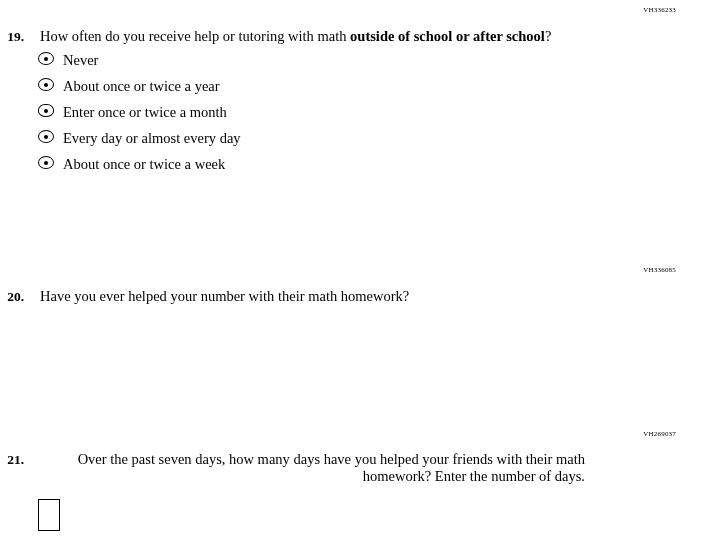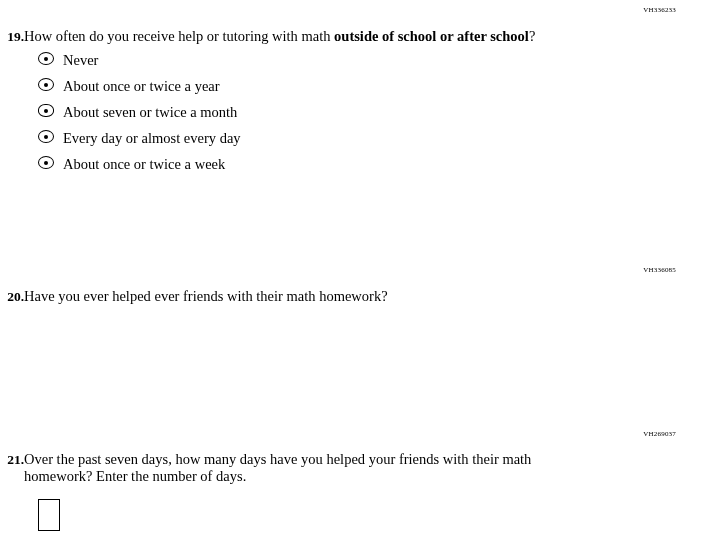--- a/index.html
+++ b/index.html
@@ -41,24 +41,25 @@
   .q-num {
     width: 24px;
     text-align: right;
     font-size: 13.5px;
     font-weight: bold;
     font-family: "Liberation Serif", serif;
     padding-top: 1px;
     flex: 0 0 auto;
   }
   .q-text {
-    margin-left: 0;
+    margin-left: 16px;
     font-size: 14.5px;
     line-height: 17px;
     max-width: 545px;
+    text-align: right;
   }
   .q-text .bold {
     font-weight: bold;
   }
   .options {
     margin-top: 7px;
     margin-left: 38px;
   }
   .option {
     display: flex;
@@ -117,39 +118,39 @@
       <div class="option">
         <span class="bubble"></span>
         <span class="opt-label">Never</span>
       </div>
       <div class="option">
         <span class="bubble"></span>
         <span class="opt-label">About once or twice a year</span>
       </div>
       <div class="option">
         <span class="bubble flat"></span>
-        <span class="opt-label">About seven or twice a month</span>
+        <span class="opt-label">Enter once or twice a month</span>
       </div>
       <div class="option">
         <span class="bubble"></span>
         <span class="opt-label">Every day or almost every day</span>
       </div>
       <div class="option">
         <span class="bubble"></span>
         <span class="opt-label">About once or twice a week</span>
       </div>
     </div>
   </div>
 
   <div class="item-code" style="top: 266px;">VH336085</div>
 
   <div class="question-block" style="top: 288px;">
     <div class="q-row">
       <div class="q-num">20.</div>
-      <div class="q-text"><span>Have you ever helped ever friends with their math homework?</span></div>
+      <div class="q-text"><span>Have you ever helped your number with their math homework?</span></div>
     </div>
   </div>
 
   <div class="item-code" style="top: 430px;">VH269037</div>
 
   <div class="question-block" style="top: 451px;">
     <div class="q-row">
       <div class="q-num">21.</div>
       <div class="q-text"><span>Over the past seven days, how many days have you helped your friends with their math homework? Enter the number of days.</span></div>
     </div>

